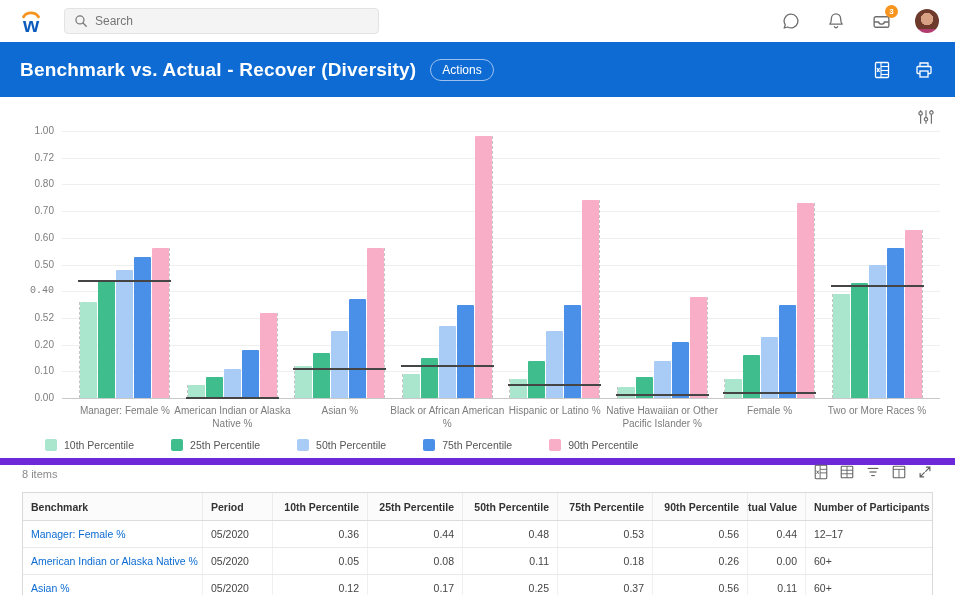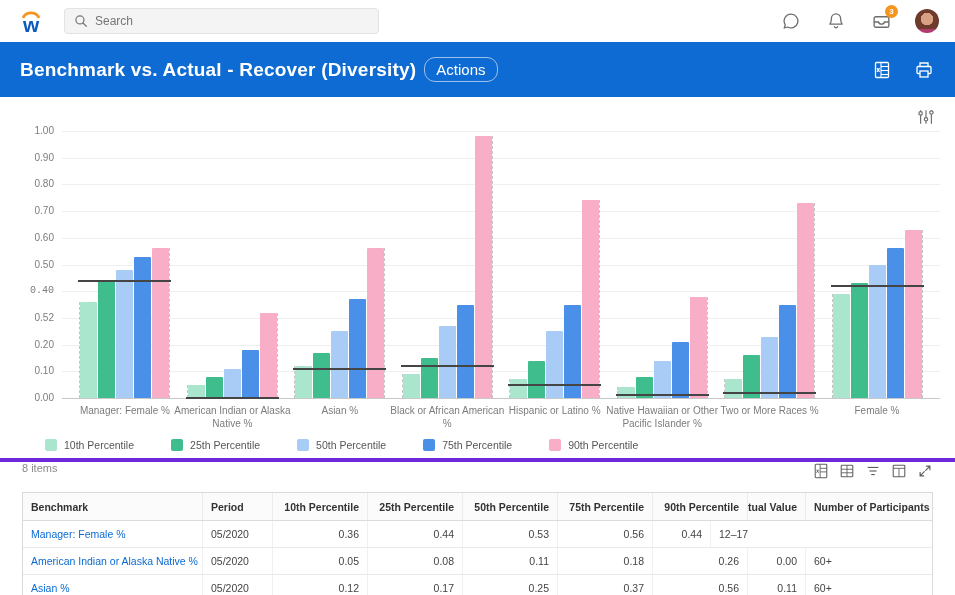--- a/index.html
+++ b/index.html
@@ -19,22 +19,22 @@
   .badge { position:absolute; top:-5px; right:-6px; min-width:13px; height:13px; border-radius:7px;
     background:#f7941e; color:#fff; font-size:8px; font-weight:bold; display:flex; align-items:center; justify-content:center; padding:0 3px; }
   .avatar { width:24px; height:24px; border-radius:50%;
     background:
       linear-gradient(to top, #b13a6e 0 16%, rgba(0,0,0,0) 16%),
       radial-gradient(circle at 50% 42%, #d9a184 0 34%, #6e3a2c 35% 100%); }
 
   
   .bluebar { height:55px; background:#0d6bd3; display:flex; align-items:center; padding:0 20px; }
   .page-title { color:#fff; font-size:19px; font-weight:bold; letter-spacing:.2px; }
-  .actions-pill { margin-left:8px; color:#fff; border:1px solid #9cc0ee; border-radius:11px;
-    font-size:15px; padding:3px 11px; cursor:pointer;text-align:center; }
+  .actions-pill { margin-left:14px; color:#fff; border:1px solid #9cc0ee; border-radius:11px;
+    font-size:12px; padding:3px 11px; cursor:pointer;text-align:center; }
   .blue-icons { margin-left:auto; display:flex; align-items:center; gap:20px; }
   .blue-icons .tbicon svg { display:block; }
 
   
   .chart-card { position:relative; height:361px; background:#fff;padding-left:24px; }
   .chart-settings { position:absolute; top:11px; right:20px; cursor:pointer; }
   .plot { position:absolute; left:62px; top:34px; width:878px; height:267px; }
   .gridline { position:absolute; left:0; right:0; height:1px; background:#efefef; }
   .gridline.baseline { background:#c8c8c8; }
   .ylabel { position:absolute; left:-48px; width:40px; text-align:right; font-size:10px; color:#7c7c7c; }
@@ -50,21 +50,21 @@
   .xlabels { position:absolute; left:62px; top:307px; width:878px; display:flex; justify-content:space-evenly; }
   .xlabel { position:relative; flex:0 0 89px; height:28px; }
   .xlabel span { position:absolute; left:-14px; right:-14px; text-align:center;
     font-size:10px; color:#7c7c7c; line-height:1.3; }
   .legend { position:absolute; left:45px; top:342px; display:flex; align-items:center; gap:37px; }
   .legend-item { display:flex; align-items:center; gap:7px; cursor:pointer; }
   .legend-item .swatch { width:12px; height:12px; border-radius:2px; }
   .legend-item span:last-child { font-size:10.5px; color:#565656; }
 
   
-  .items-row { height:22px; display:flex; align-items:flex-start; padding:0 22px; border-top:4px solid #6d28d9; }
+  .items-row { height:22px; display:flex; align-items:flex-end; padding:0 22px; border-top:7px solid #6d28d9; }
   .items-count { font-size:11px; color:#8a8a8a; }
   .grid-toolbar { margin-left:auto; display:flex; align-items:center; gap:9px; }
   .grid-toolbar .tbicon { width:17px; height:17px; }
 
   .wtable { margin:12px 22px; width:911px; height:114px; border:1px solid #d9d9d9; overflow:hidden; background:#fff; }
   .thead { display:flex; height:28px; align-items:center; background:#fbfbfb; border-bottom:1px solid #dcdcdc; }
   .th { font-size:10.5px; font-weight:bold; color:#333; padding:0 8px; height:100%;
     display:flex; align-items:center; border-right:1px solid #ececec; cursor:pointer; white-space:nowrap; overflow:hidden; }
   .th:last-child { border-right:none; }
   .tr { display:flex; height:27px; align-items:center; border-bottom:1px solid #e9e9e9; }
@@ -149,21 +149,21 @@
         <circle cx="4" cy="6" r="1.9"></circle>
           <circle cx="10" cy="12.5" r="1.9"></circle>
           <circle cx="16" cy="5" r="1.9"></circle>
       </g>
     </svg>
   </div>
   <div class="plot" id="plot">
       <div class="gridline" style="top: 0%;"></div>
       <div class="ylabel" style="top: calc(0% - 6px);">1.00</div>
       <div class="gridline" style="top: 10%;"></div>
-      <div class="ylabel" style="top: calc(10% - 6px);">0.90</div>
+      <div class="ylabel" style="top: calc(10% - 6px);">0.72</div>
       <div class="gridline" style="top: 20%;"></div>
       <div class="ylabel" style="top: calc(20% - 6px);">0.80</div>
       <div class="gridline" style="top: 30%;"></div>
       <div class="ylabel" style="top: calc(30% - 6px);">0.70</div>
       <div class="gridline" style="top: 40%;"></div>
       <div class="ylabel" style="top: calc(40% - 6px);">0.60</div>
       <div class="gridline" style="top: 50%;"></div>
       <div class="ylabel" style="top: calc(50% - 6px);">0.50</div>
       <div class="gridline" style="top: 60%;"></div>
       <div class="ylabel" style="top: calc(60% - 6px); font-family: Liberation Mono, monospace;">0.40</div>
@@ -287,24 +287,24 @@
       <div class="xlabel">
         <span>Black or African American %</span>
       </div>
       <div class="xlabel">
         <span>Hispanic or Latino %</span>
       </div>
       <div class="xlabel">
         <span>Native Hawaiian or Other Pacific Islander %</span>
       </div>
       <div class="xlabel">
+        <span>Female %</span>
+      </div>
+      <div class="xlabel">
         <span>Two or More Races %</span>
-      </div>
-      <div class="xlabel">
-        <span>Female %</span>
       </div>
     </div>
   <div class="legend" id="legend">
       <div class="legend-item">
         <span class="swatch" style="background: rgb(169, 230, 205);"></span>
         <span>10th Percentile</span>
       </div>
       <div class="legend-item">
         <span class="swatch" style="background: rgb(63, 189, 141);"></span>
         <span>25th Percentile</span>
@@ -377,20 +377,21 @@
       <div class="th r" style="width: 95px;">90th Percentile</div>
       <div class="th r" style="width: 58px;">Actual Value</div>
       <div class="th l" style="width: 126px;">Number of Participants</div>
     </div>
   <div id="tbody">
       <div class="tr">
         <div class="td l link" style="width: 180px;">Manager: Female %</div>
         <div class="td l" style="width: 70px;">05/2020</div>
         <div class="td r" style="width: 95px;">0.36</div>
         <div class="td r" style="width: 95px;">0.44</div>
+        <div class="td r" style="width: 95px;">0.48</div>
         <div class="td r" style="width: 95px;">0.53</div>
         <div class="td r" style="width: 95px;">0.56</div>
         <div class="td r" style="width: 58px;">0.44</div>
         <div class="td l" style="width: 126px;">12–17</div>
       </div>
       <div class="tr">
         <div class="td l link" style="width: 180px;">American Indian or Alaska Native %</div>
         <div class="td l" style="width: 70px;">05/2020</div>
         <div class="td r" style="width: 95px;">0.05</div>
         <div class="td r" style="width: 95px;">0.08</div>

